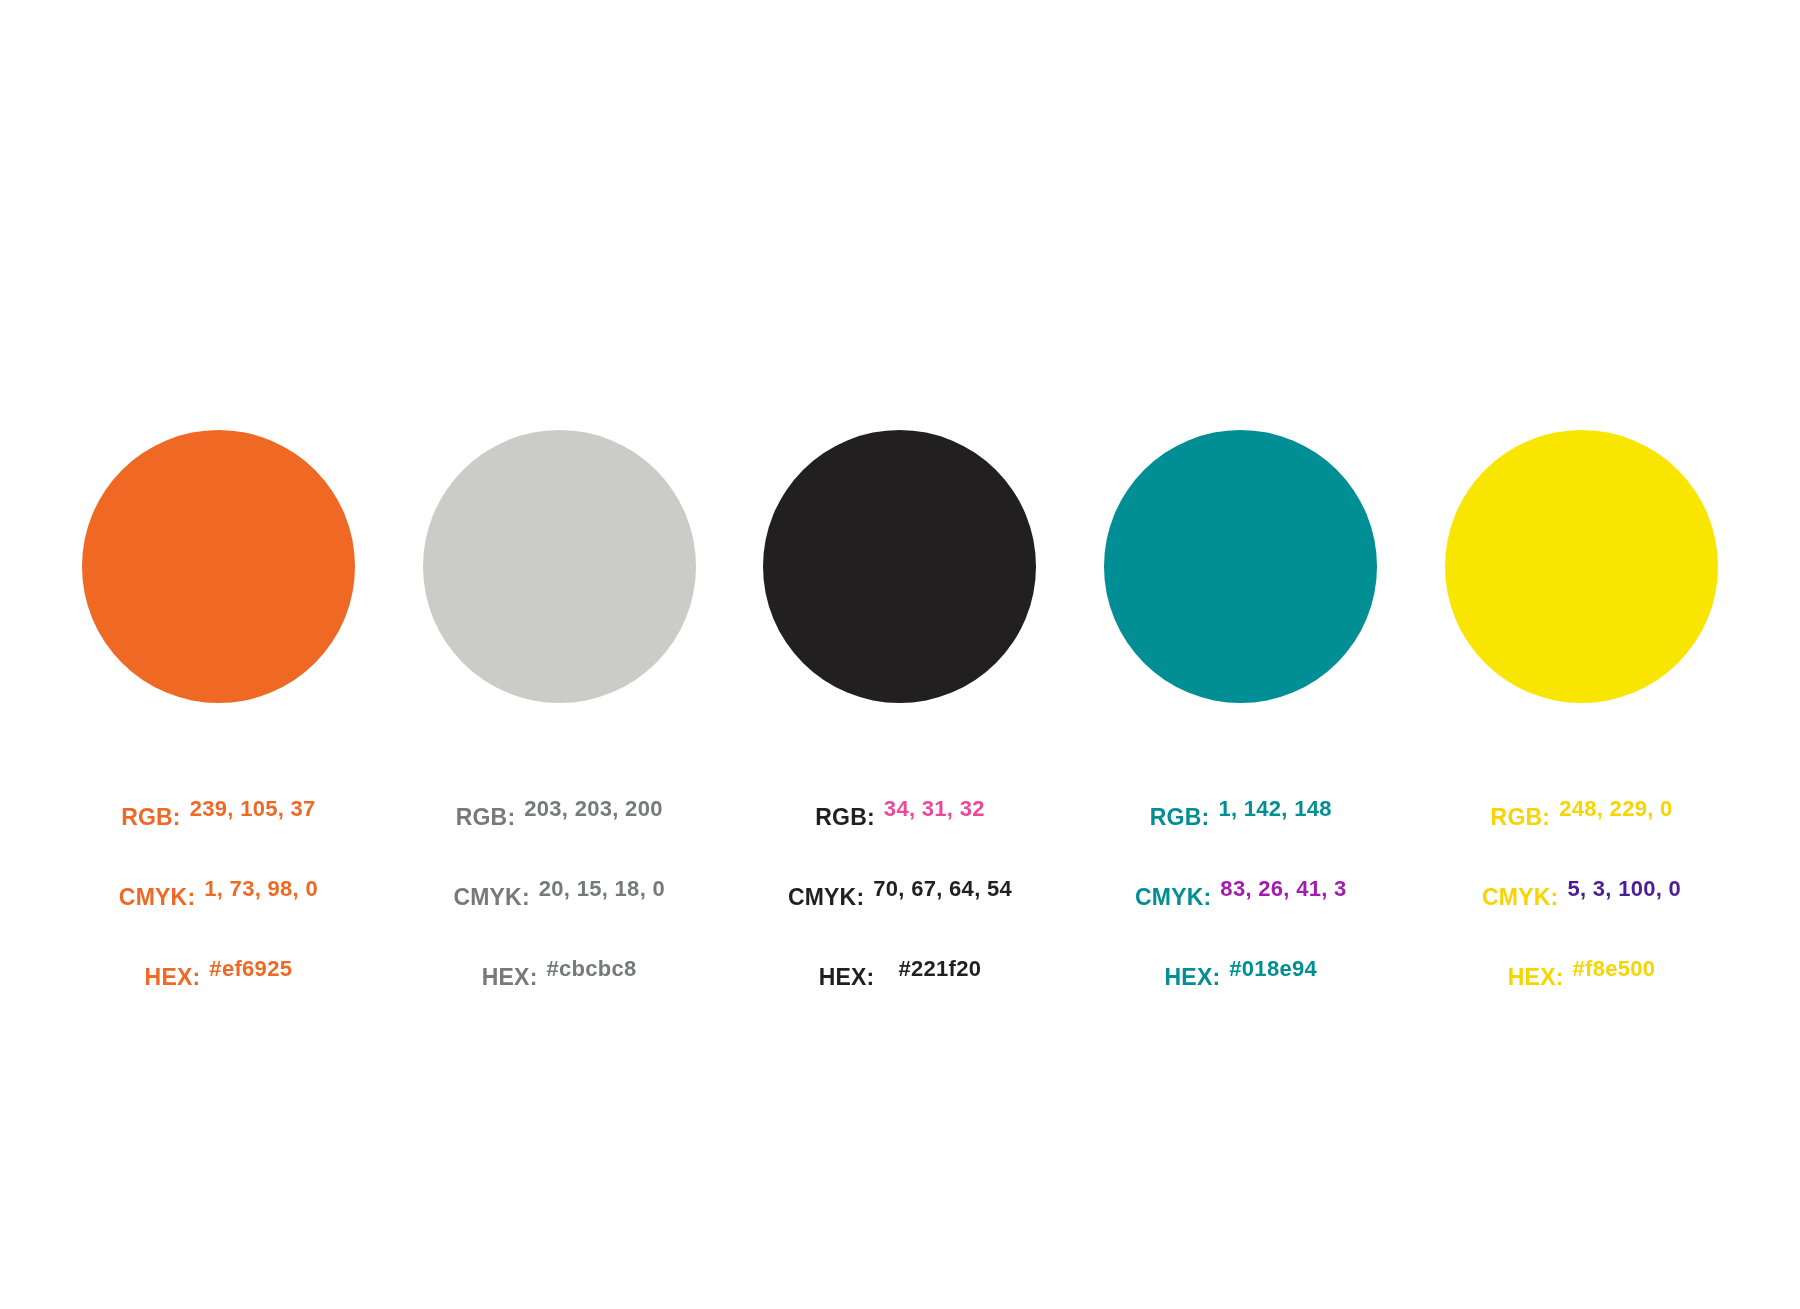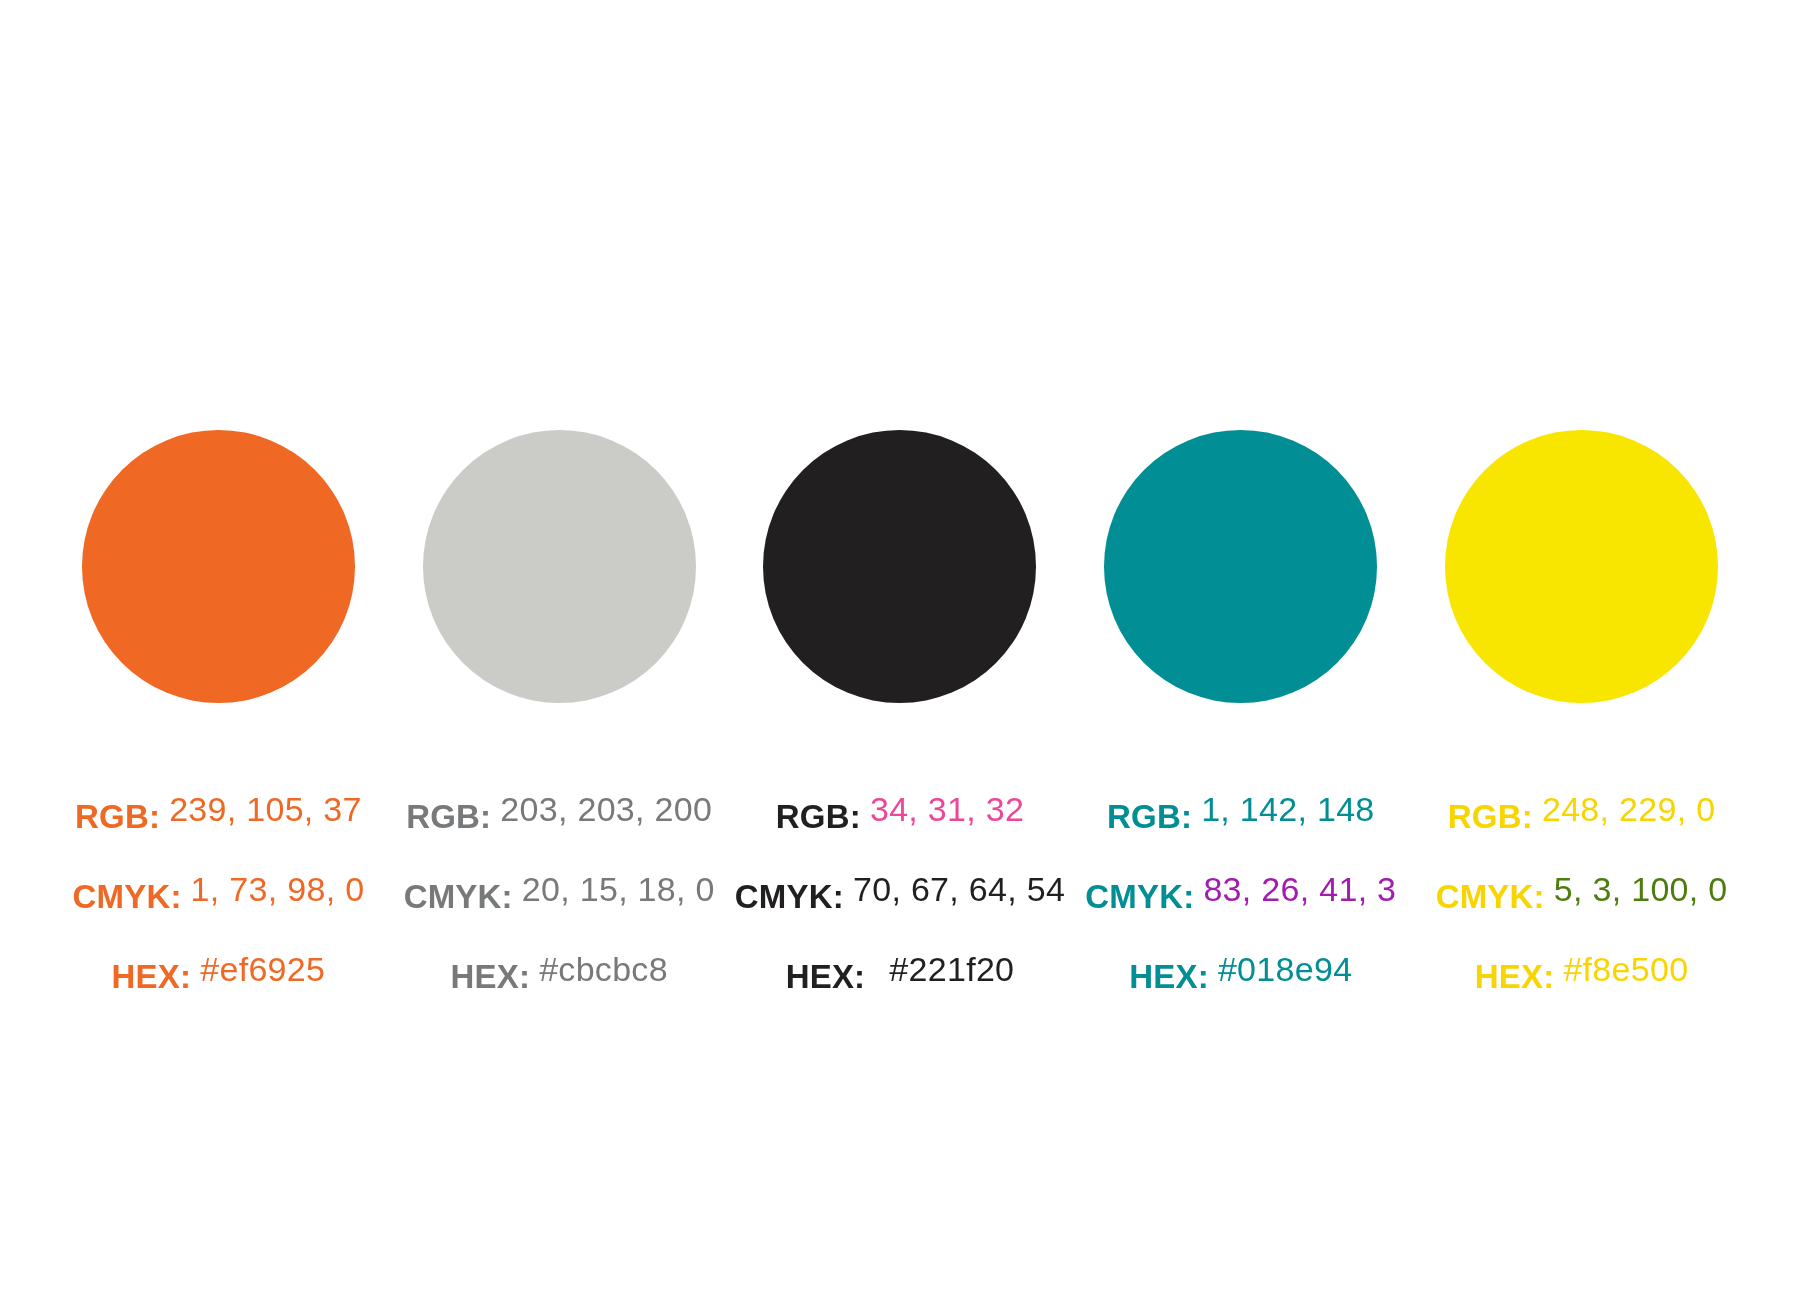--- a/index.html
+++ b/index.html
@@ -54,27 +54,27 @@
     flex-direction: row;
     align-items: center;
     justify-content: center;
     white-space: nowrap;
   }
   .spec-row:first-child {
     margin-top: 66px;
   }
   .spec-label {
     font-weight: bold;
-    font-size: 33px;
+    font-size: 23px;
     letter-spacing: 0.2px;
     margin-top: 16px;
   }
   .spec-value {
-    font-weight: normal;
-    font-size: 34px;
+    font-weight: bold;
+    font-size: 22px;
     letter-spacing: 0.3px;
     margin-left: 9px;
   }
 </style>
 </head>
 <body>
 
 <div id="canvas" style="background-color: rgb(255, 255, 255);">
   <div class="palette">
 
@@ -152,21 +152,21 @@
 
     <div class="swatch-col">
       <div class="swatch-circle" style="background-color: rgb(248, 229, 0);"></div>
       <div class="spec-list">
         <div class="spec-row">
           <span class="spec-label" style="color: rgb(248, 213, 0);">RGB:</span>
           <span class="spec-value" style="color: rgb(248, 213, 0);">248, 229, 0</span>
         </div>
         <div class="spec-row">
           <span class="spec-label" style="color: rgb(248, 213, 0);">CMYK:</span>
-          <span class="spec-value" style="color: #4d7c0f;">5, 3, 100, 0</span>
+          <span class="spec-value" style="color: #4c1d95;">5, 3, 100, 0</span>
         </div>
         <div class="spec-row">
           <span class="spec-label" style="color: rgb(248, 213, 0);">HEX:</span>
           <span class="spec-value" style="color: rgb(248, 213, 0); text-align: center;">#f8e500</span>
         </div>
       </div>
     </div>
 
   </div>
 </div>

